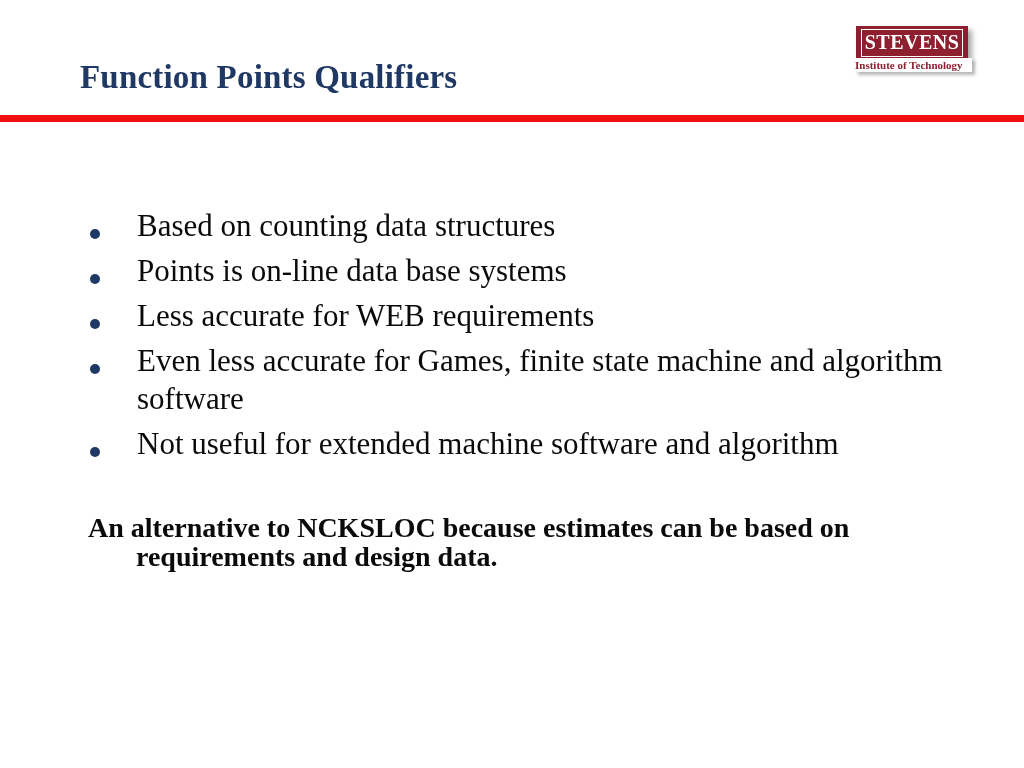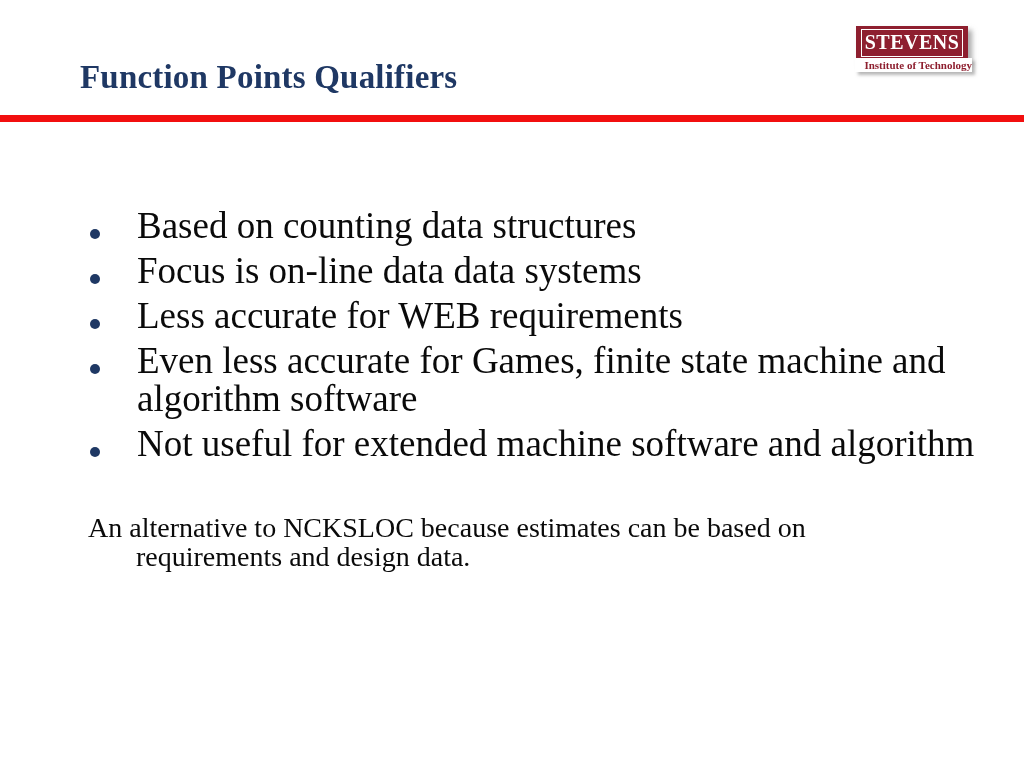--- a/index.html
+++ b/index.html
@@ -60,21 +60,21 @@
     letter-spacing: 0.5px;
     white-space: nowrap;
   }
   .logo-band {
     position: absolute;
     left: -1px;
     width: 117px;
     top: 32px;
     height: 14px;
     background: #ffffff;
-    text-align: right;
+    text-align: left;
     box-shadow: 3px 3px 3px rgba(115,115,115,0.5);
   }
   .logo-band-text {
     color: var(--maroon, #8e1f2f);
     font-weight: bold;
     font-size: 11px;
     line-height: 14px;
     white-space: nowrap;
   }
 
@@ -82,21 +82,21 @@
   .bullets {
     position: absolute;
     left: 88px;
     top: 207px;
     width: 919px;
     color: var(--body, #0a0a0a);
   }
   .bullet-item {
     position: relative;
     padding-left: 49px;
-    font-size: 37px;
+    font-size: 31px;
     line-height: 38px;
     margin-bottom: 7px;
   }
   .bullet-dot {
     position: absolute;
     left: 2px;
     top: 22px;
     width: 10px;
     height: 10px;
     border-radius: 50%;
@@ -106,21 +106,21 @@
   
   .note {
     position: absolute;
     left: 88px;
     top: 513px;
     width: 800px;
     padding-left: 48px;
     text-indent: -48px;
     font-size: 28px;
     line-height: 29px;
-    font-weight: normal;
+    font-weight: bold;
     color: var(--body, #0a0a0a);
   }
 </style>
 </head>
 <body>
 
 <div class="slide">
 
   <div class="title">Function Points Qualifiers</div>
 
@@ -136,21 +136,21 @@
   <div class="rule"></div>
 
   <div class="bullets">
     <div class="bullet-item">
       <span class="bullet-dot"></span>
       <span class="bullet-text">Based on counting data structures</span>
     </div>
 
     <div class="bullet-item">
       <span class="bullet-dot"></span>
-      <span class="bullet-text">Focus is on-line data data systems</span>
+      <span class="bullet-text">Points is on-line data base systems</span>
     </div>
 
     <div class="bullet-item">
       <span class="bullet-dot"></span>
       <span class="bullet-text">Less accurate for WEB requirements</span>
     </div>
 
     <div class="bullet-item">
       <span class="bullet-dot"></span>
       <span class="bullet-text">Even less accurate for Games, finite state machine and algorithm software</span>

